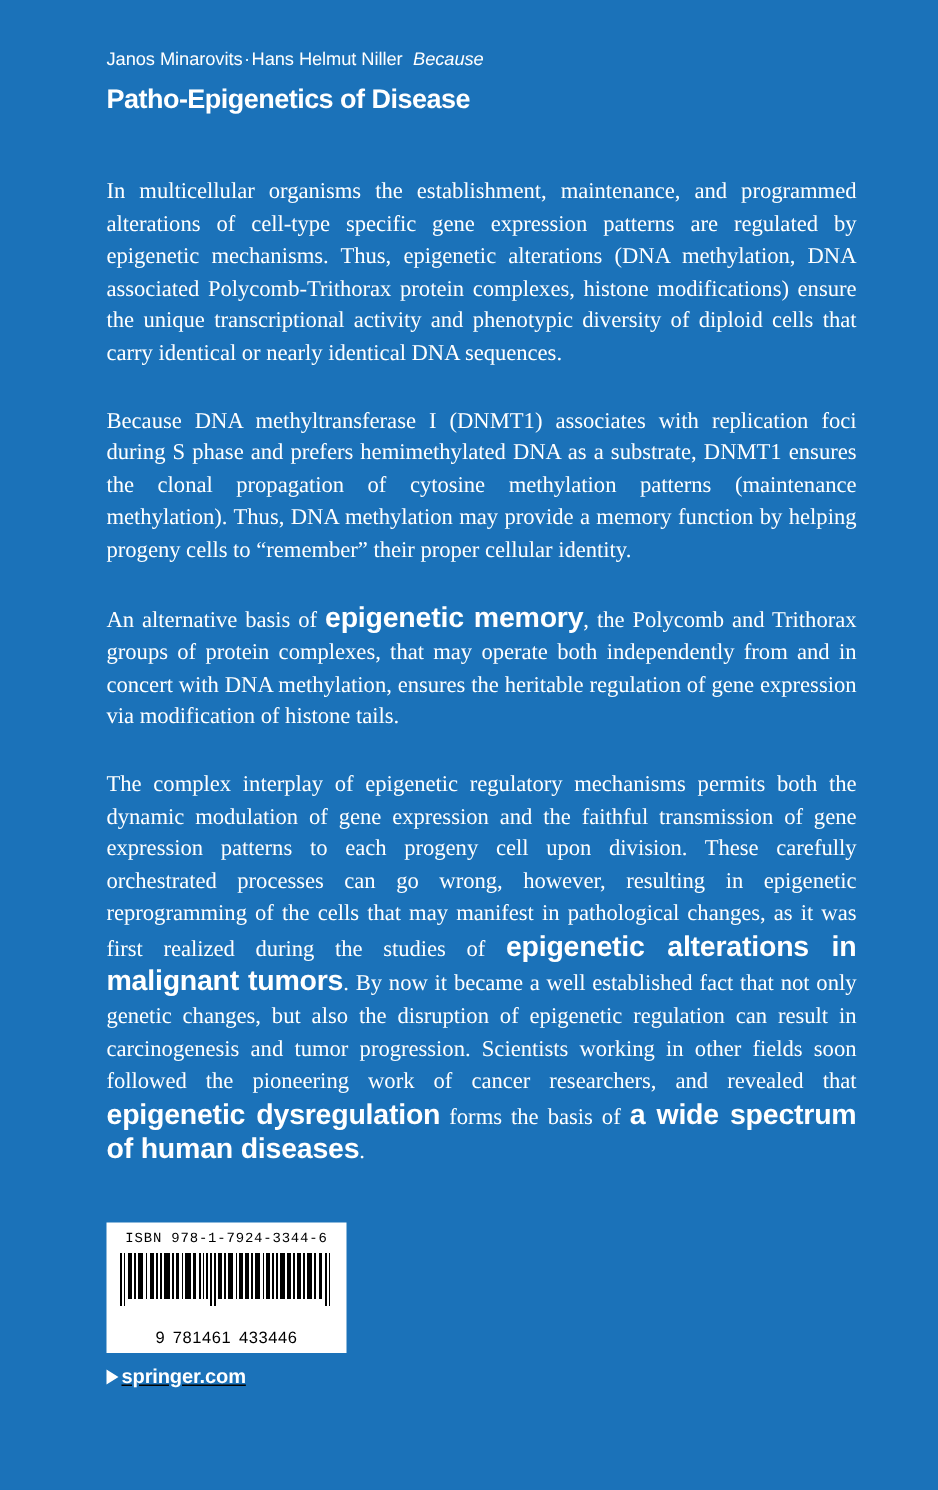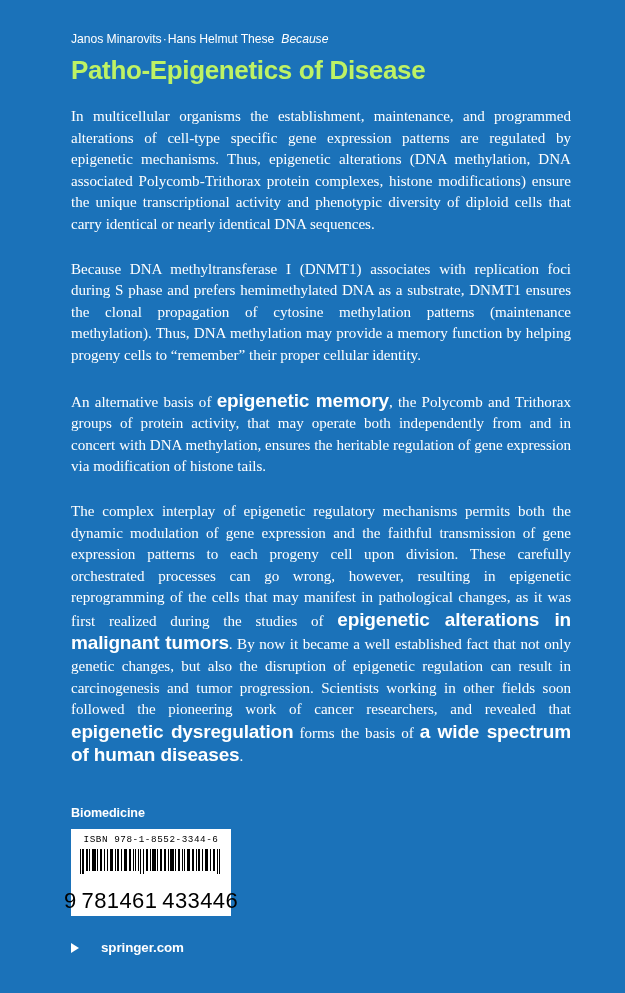--- a/index.html
+++ b/index.html
@@ -38,37 +38,37 @@
   .editors-line .ed-sep {
     padding: 0 1px;
   }
   .editors-line .ed-role {
     font-style: italic;
     padding-left: 7px;
   }
   .book-title {
     font-family: "Liberation Sans", sans-serif;
     font-weight: bold;
-    font-size: 26px;
-    color: #bef264;
+    font-size: 18px;
+    color: #ffffff;
     letter-spacing: -0.35px;
     margin-top: 9px;
     line-height: 1.15;
     white-space: nowrap;
   }
 
   
   .blurb {
     position: absolute;
     left: 71px;
     top: 106px;
     width: 500px;
   }
   .blurb p {
-    margin: 0 0 23px 0;
+    margin: 12px 0 23px 0;
     font-family: "Liberation Serif", serif;
     font-size: 15.1px;
     line-height: 21.6px;
     color: #ffffff;
     text-align: justify;
     text-justify: inter-word;
     letter-spacing: -0.02px;
   }
   .blurb p:last-child { margin-bottom: 0; }
   .blurb b {
@@ -113,34 +113,35 @@
     line-height: 1;
     margin-bottom: 5px;
   }
   .bars {
     width: 142px;
     height: 47px;
     display: block;
   }
   .barcode-digits {
     font-family: "Liberation Sans", sans-serif;
-    font-size: 22px;
+    font-size: 11px;
     color: #000000;
     letter-spacing: 0.4px;
     line-height: 1;
     margin-top: 16px;
     white-space: nowrap;
   }
   .barcode-digits .gap { display: inline-block; width: 5px; }
 
   .springer-line {
-    margin-top: 24px;
+    margin-top: 8px;
     display: flex;
     align-items: center;
-    gap: 22px;
+    gap: 2px;
+    text-decoration: underline;
   }
   .play-triangle {
     width: 0;
     height: 0;
     border-left: 8px solid #ffffff;
     border-top: 5px solid transparent;
     border-bottom: 5px solid transparent;
     flex: none;
   }
   .springer-text {
@@ -151,37 +152,36 @@
     letter-spacing: -0.1px;
   }
 </style>
 </head>
 <body>
 
 <div class="cover">
 
   <div class="header">
     <div class="editors-line">
-      <span>Janos Minarovits</span><span class="ed-sep">·</span><span>Hans Helmut These</span><span class="ed-role">Because</span>
+      <span>Janos Minarovits</span><span class="ed-sep">·</span><span>Hans Helmut Niller</span><span class="ed-role">Because</span>
     </div>
     <div class="book-title">Patho-Epigenetics of Disease</div>
   </div>
 
   <div class="blurb" id="blurb-root">
       <p><span>In multicellular organisms the establishment, maintenance, and programmed alterations of cell-type specific gene expression patterns are regulated by epigenetic mechanisms. Thus, epigenetic alterations (DNA methylation, DNA associated Polycomb-Trithorax protein complexes, histone modifications) ensure the unique transcriptional activity and phenotypic diversity of diploid cells that carry identical or nearly identical DNA sequences.</span></p>
       <p><span>Because DNA methyltransferase I (DNMT1) associates with replication foci during S phase and prefers hemimethylated DNA as a substrate, DNMT1 ensures the clonal propagation of cytosine methylation patterns (maintenance methylation). Thus, DNA methylation may provide a memory function by helping progeny cells to “remember” their proper cellular identity.</span></p>
-      <p><span>An alternative basis of </span><b>epigenetic memory</b><span>, the Polycomb and Trithorax groups of protein activity, that may operate both independently from and in concert with DNA methylation, ensures the heritable regulation of gene expression via modification of histone tails.</span></p>
+      <p><span>An alternative basis of </span><b>epigenetic memory</b><span>, the Polycomb and Trithorax groups of protein complexes, that may operate both independently from and in concert with DNA methylation, ensures the heritable regulation of gene expression via modification of histone tails.</span></p>
       <p><span>The complex interplay of epigenetic regulatory mechanisms permits both the dynamic modulation of gene expression and the faithful transmission of gene expression patterns to each progeny cell upon division. These carefully orchestrated processes can go wrong, however, resulting in epigenetic reprogramming of the cells that may manifest in pathological changes, as it was first realized during the studies of </span><b>epigenetic alterations in malignant tumors</b><span>. By now it became a well established fact that not only genetic changes, but also the disruption of epigenetic regulation can result in carcinogenesis and tumor progression. Scientists working in other fields soon followed the pioneering work of cancer researchers, and revealed that </span><b>epigenetic dysregulation</b><span> forms the basis of </span><b>a wide spectrum of human diseases</b><span>.</span></p>
     </div>
 
   <div class="footer">
-    <div class="series-label">Biomedicine</div>
 
     <div class="barcode-box">
-      <div class="isbn-text">ISBN 978-1-8552-3344-6</div>
+      <div class="isbn-text">ISBN 978-1-7924-3344-6</div>
       <svg class="bars" viewBox="0 0 142 47" preserveAspectRatio="none" shape-rendering="crispEdges">
         <g fill="#000000">
           <rect x="0" y="0" width="1.2" height="47"></rect>
           <rect x="2.4" y="0" width="1.2" height="47"></rect>
           <rect x="5.5" y="0" width="2.4" height="41"></rect>
           <rect x="9.2" y="0" width="1.2" height="41"></rect>
           <rect x="12.0" y="0" width="3.6" height="41"></rect>
           <rect x="17.0" y="0" width="1.2" height="41"></rect>
           <rect x="20.0" y="0" width="2.4" height="41"></rect>
           <rect x="24.0" y="0" width="1.2" height="41"></rect>

